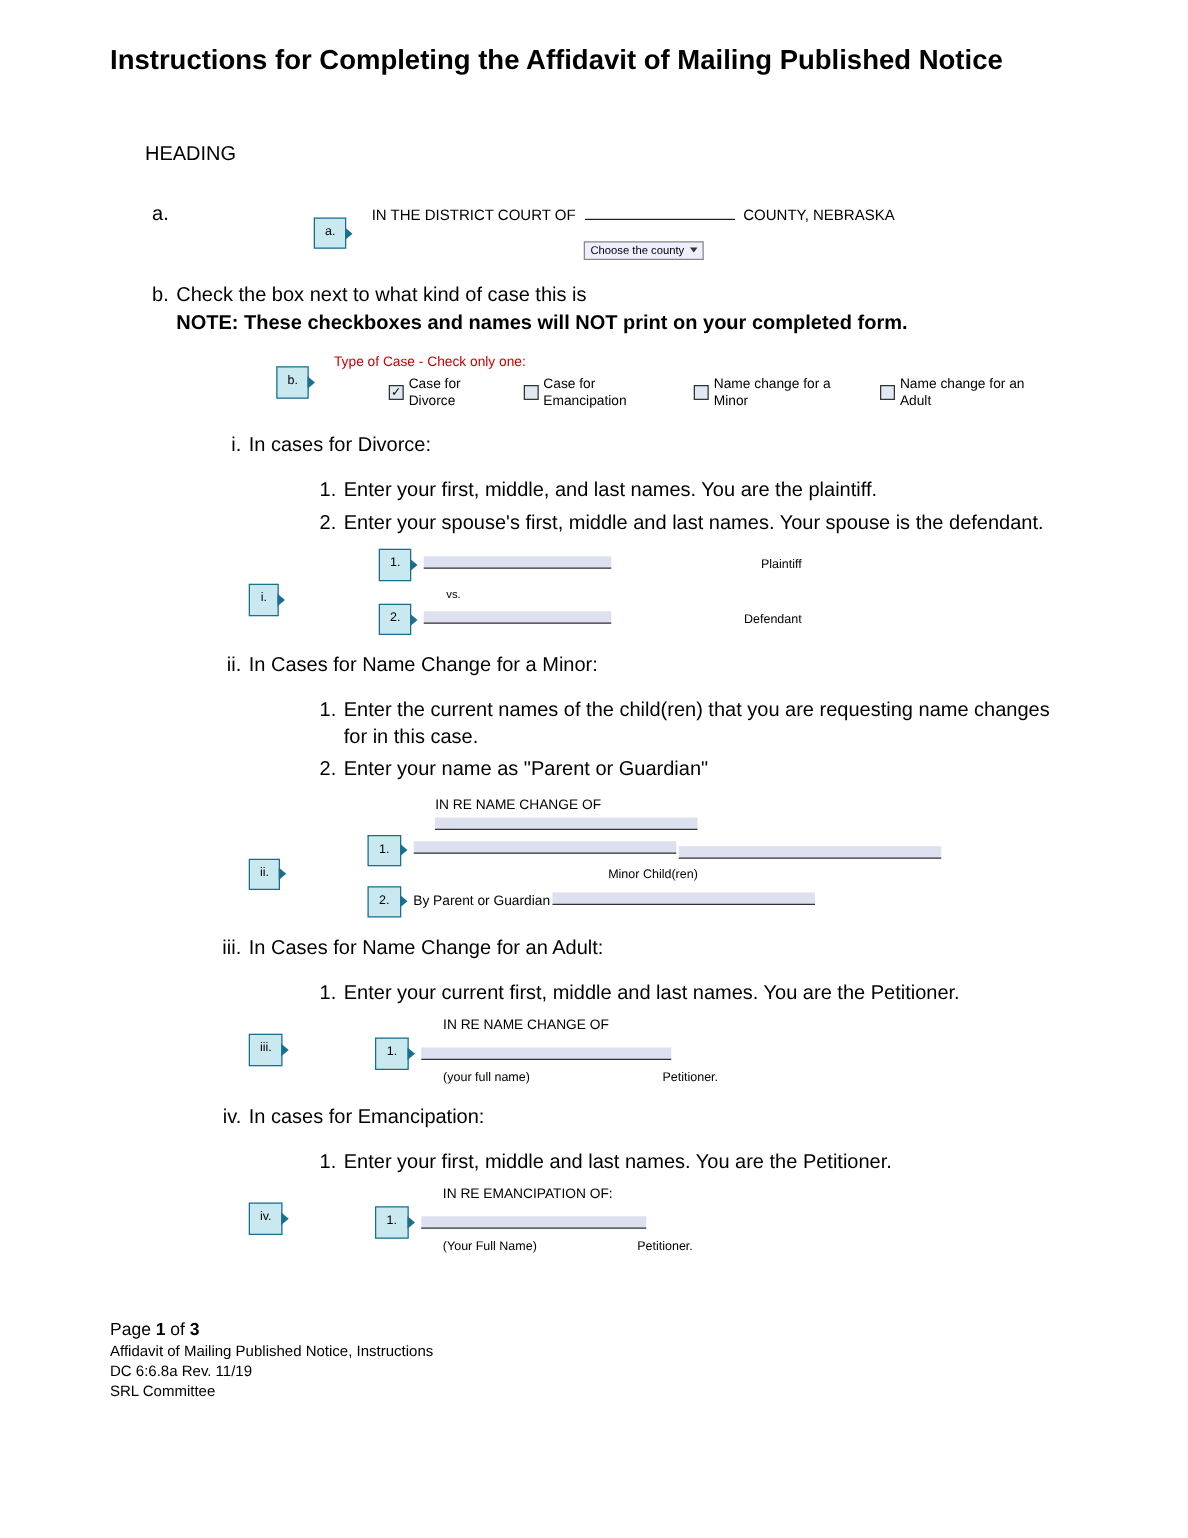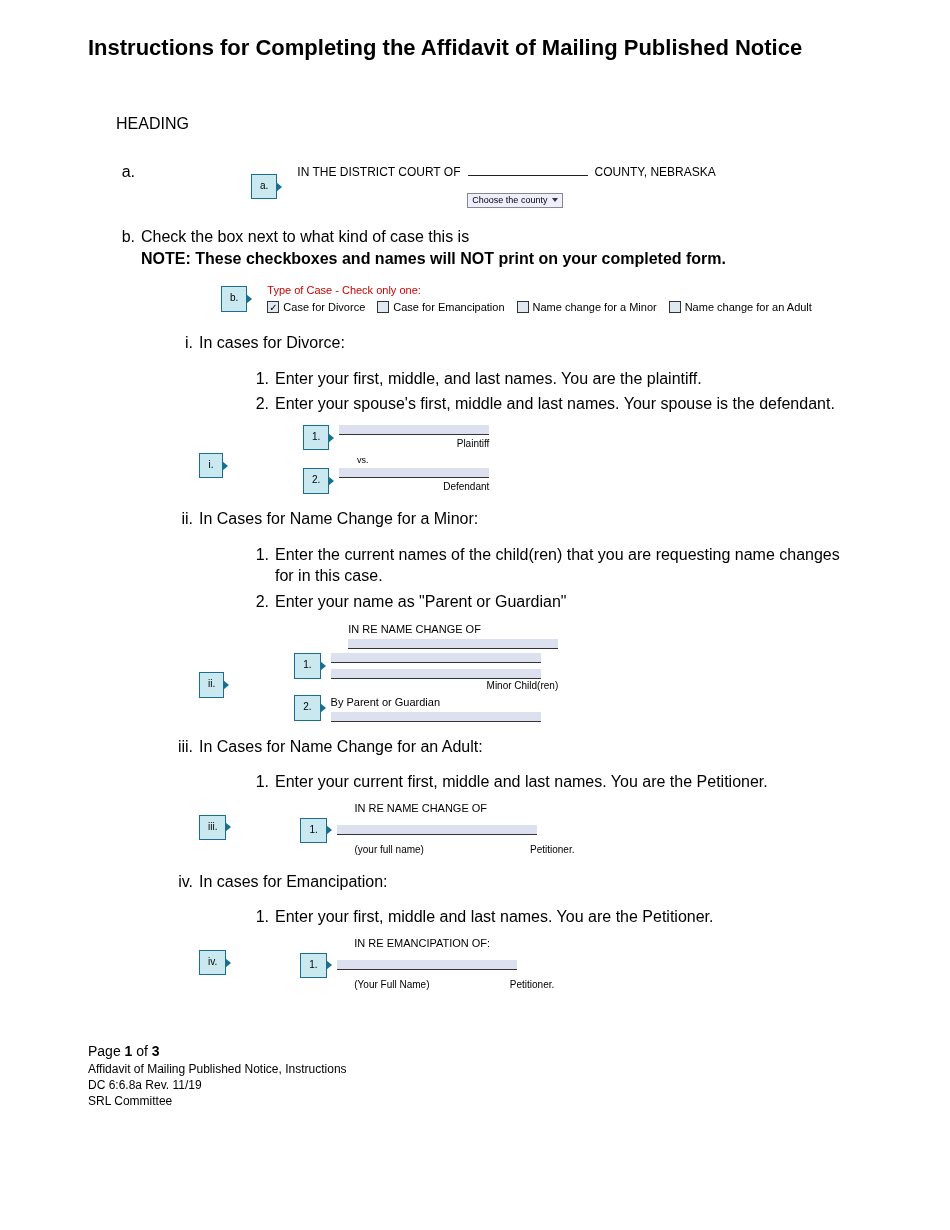--- a/index.html
+++ b/index.html
@@ -186,28 +186,29 @@
     .snippet-type-case {
       border: none;
       display: flex;
       flex-direction: column;
       gap: 2px;
     }
     .snippet-type-case .row-checks {
       display: flex;
       align-items: center;
       flex-wrap: nowrap;
+      margin-left: 44px;
     }
     .callout-standalone {
       display: inline-block;
     }
     .sec-iii-row, .sec-iv-row {
       display: flex; align-items: flex-start; gap: 14px; margin-top: 8px;
     }
-    .two-stack { display: flex; flex-direction: column; gap: 2px; }
+    .two-stack { display: flex; flex-direction: row; gap: 2px; }
     .firstline-indent { padding-left: 30px; text-indent: -30px; }
   </style>
 </head>
 <body>
 
 <h1 class="page-title">Instructions for Completing the Affidavit of Mailing Published Notice</h1>
 
 <h2 class="section-heading">HEADING</h2>
 
 <ol class="list-a">

